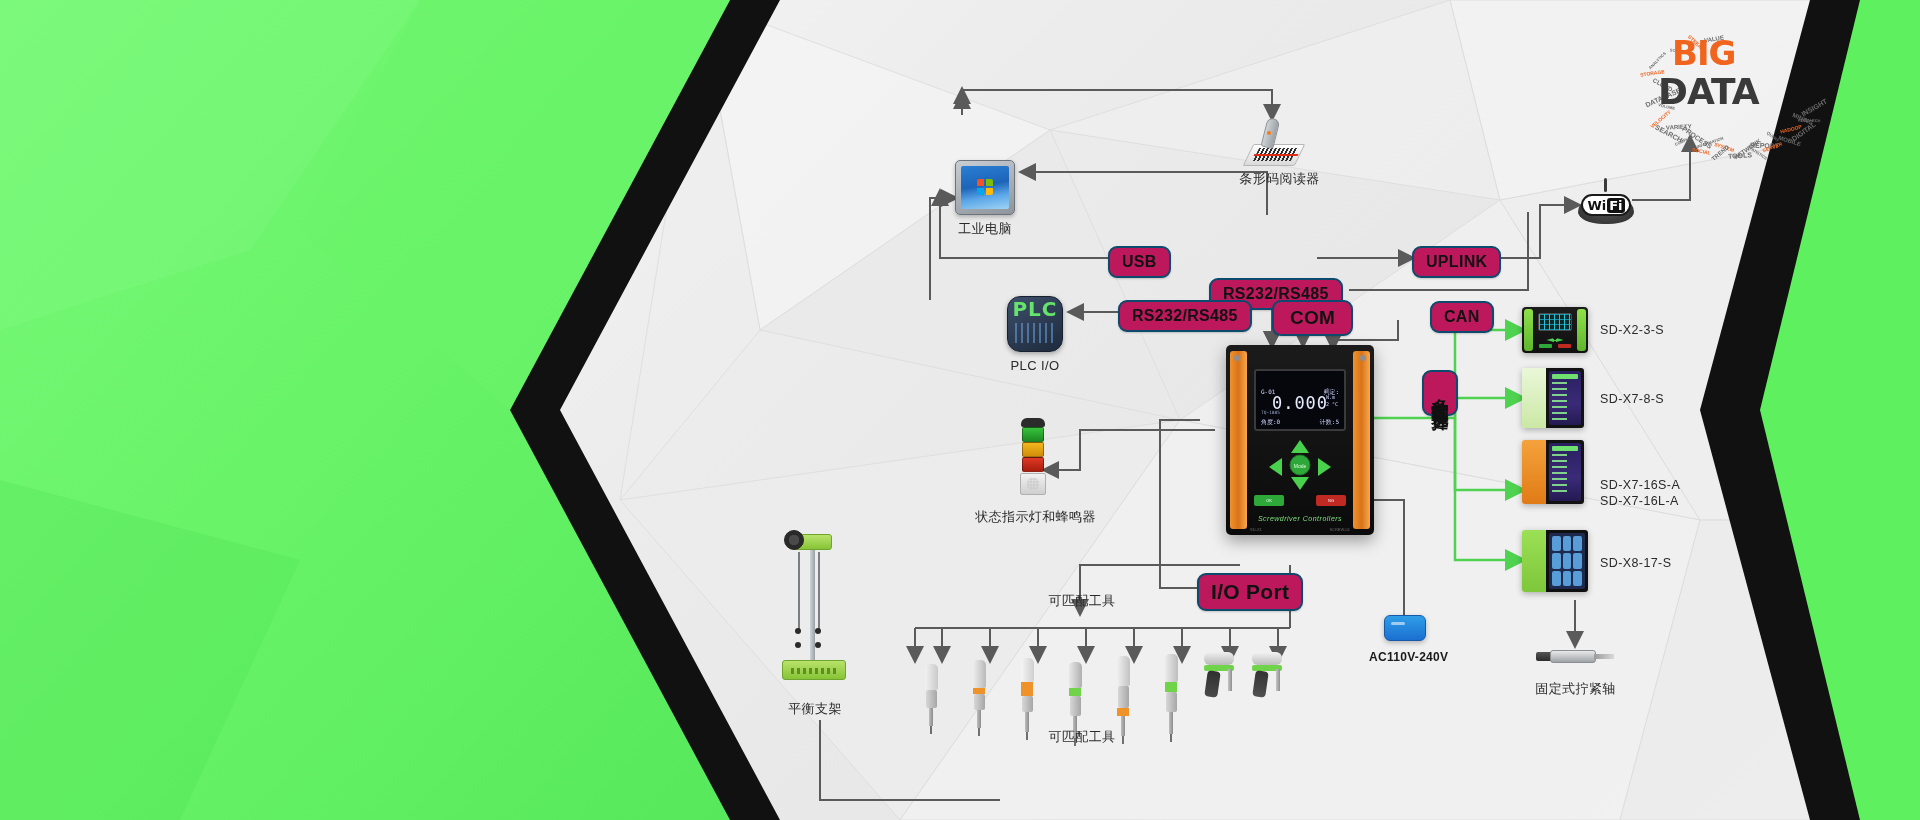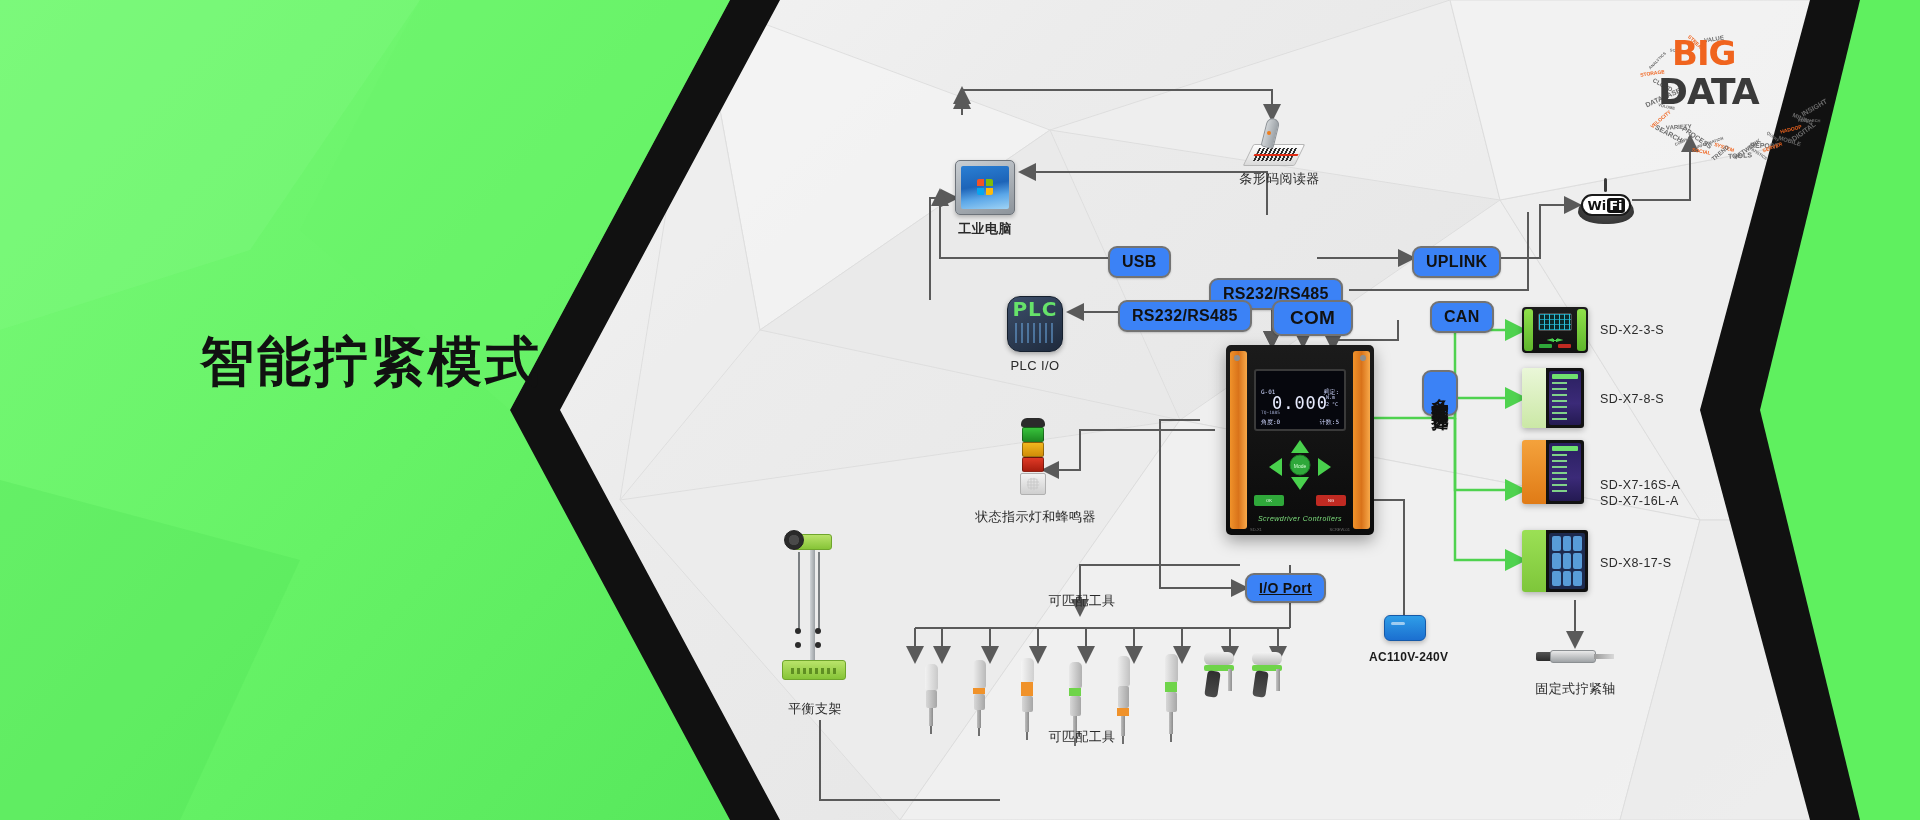--- a/index.html
+++ b/index.html
@@ -44,22 +44,22 @@
     font-size:28px; font-weight:bold; color:#111; letter-spacing:2px;
     white-space:nowrap;
   }
 
   
   .diagram { position:absolute; inset:0; z-index:10; }
   .wires { position:absolute; inset:0; }
 
   .badge {
     position:absolute;
-    background:#3b82f6;
-    border:2px solid #737373;
+    background:#be185d;
+    border:2px solid #0c4a6e;
     border-radius:9px;
     color:#111;
     font-weight:bold;
     font-size:16px;
     padding:5px 12px;
     white-space:nowrap;
     text-align:center;
     box-shadow:0 1px 2px rgba(0,0,0,.18);
     letter-spacing:.3px;
   }
@@ -379,21 +379,20 @@
 
   <div class="green-right">
     <svg width="260" height="820" viewBox="0 0 260 820">
       <polygon points="120,0 260,0 260,820 120,820 10,410" fill="#111111" opacity=".0"></polygon>
       <polygon points="150,0 260,0 260,820 150,820 40,410" fill="#111111"></polygon>
       <polygon points="200,0 260,0 260,820 200,820 100,410" fill="#5ff05f"></polygon>
     </svg>
   </div>
 
   <div class="headline-wrap">
-    <div class="headline">智能拧紧模式</div>
   </div>
 
   <div class="diagram">
 
     <svg class="wires" width="1920" height="820" viewBox="0 0 1920 820">
       <defs>
         <marker id="ar" markerWidth="9" markerHeight="9" refX="7" refY="4.5" orient="auto">
           <path d="M0,0 L9,4.5 L0,9 z" fill="#5a5a5a"></path>
         </marker>
         <marker id="arg" markerWidth="9" markerHeight="9" refX="7" refY="4.5" orient="auto">
@@ -475,21 +474,21 @@
       </g>
     </svg>
 
     <div class="node" style="left:955px;top:160px;">
       <div class="pc-monitor">
         <div class="pc-screen">
             <div class="pc-logo"></div>
           </div>
       </div>
     </div>
-    <div class="cap" style="left:955px;top:220px;width:60px;font-weight:bold;">工业电脑</div>
+    <div class="cap" style="left:955px;top:220px;width:60px;">工业电脑</div>
 
     <div class="node" style="left:1248px;top:118px;">
       <div class="barcode">
         <div class="bc-plate"></div>
         <div class="bc-lines"></div>
         <div class="bc-red"></div>
         <div class="bc-gun"></div>
         <div class="bc-dot"></div>
       </div>
     </div>
@@ -748,21 +747,21 @@
     <div class="badge" style="left:1209px;top:278px;">RS232/RS485</div>
 
     <div class="badge" style="left:1118px;top:300px;">RS232/RS485</div>
 
     <div class="badge" style="left:1412px;top:246px;">UPLINK</div>
 
     <div class="badge" style="left:1272px;top:300px;font-size:19px;padding:5px 16px;">COM</div>
 
     <div class="badge" style="left:1430px;top:301px;">CAN</div>
 
-    <div class="badge" style="left:1245px;top:573px;font-size:14px;text-decoration:underline;">I/O Port</div>
+    <div class="badge" style="left:1197px;top:573px;font-size:21px;">I/O Port</div>
 
     <div class="badge" style="left:1363px;top:648px;font-size:12px;padding:2px 6px;border:none;background:none;box-shadow:none;color:#1a1a1a;">AC110V-240V</div>
 
     <div class="badge vert" style="left:1422px;top:370px;">多种控制器可供选择</div>
 
     <div class="cap" style="left:1032px;top:592px;width:100px;">可匹配工具</div>
     <div class="cap" style="left:1032px;top:728px;width:100px;">可匹配工具</div>
   </div>
 
 </div>

